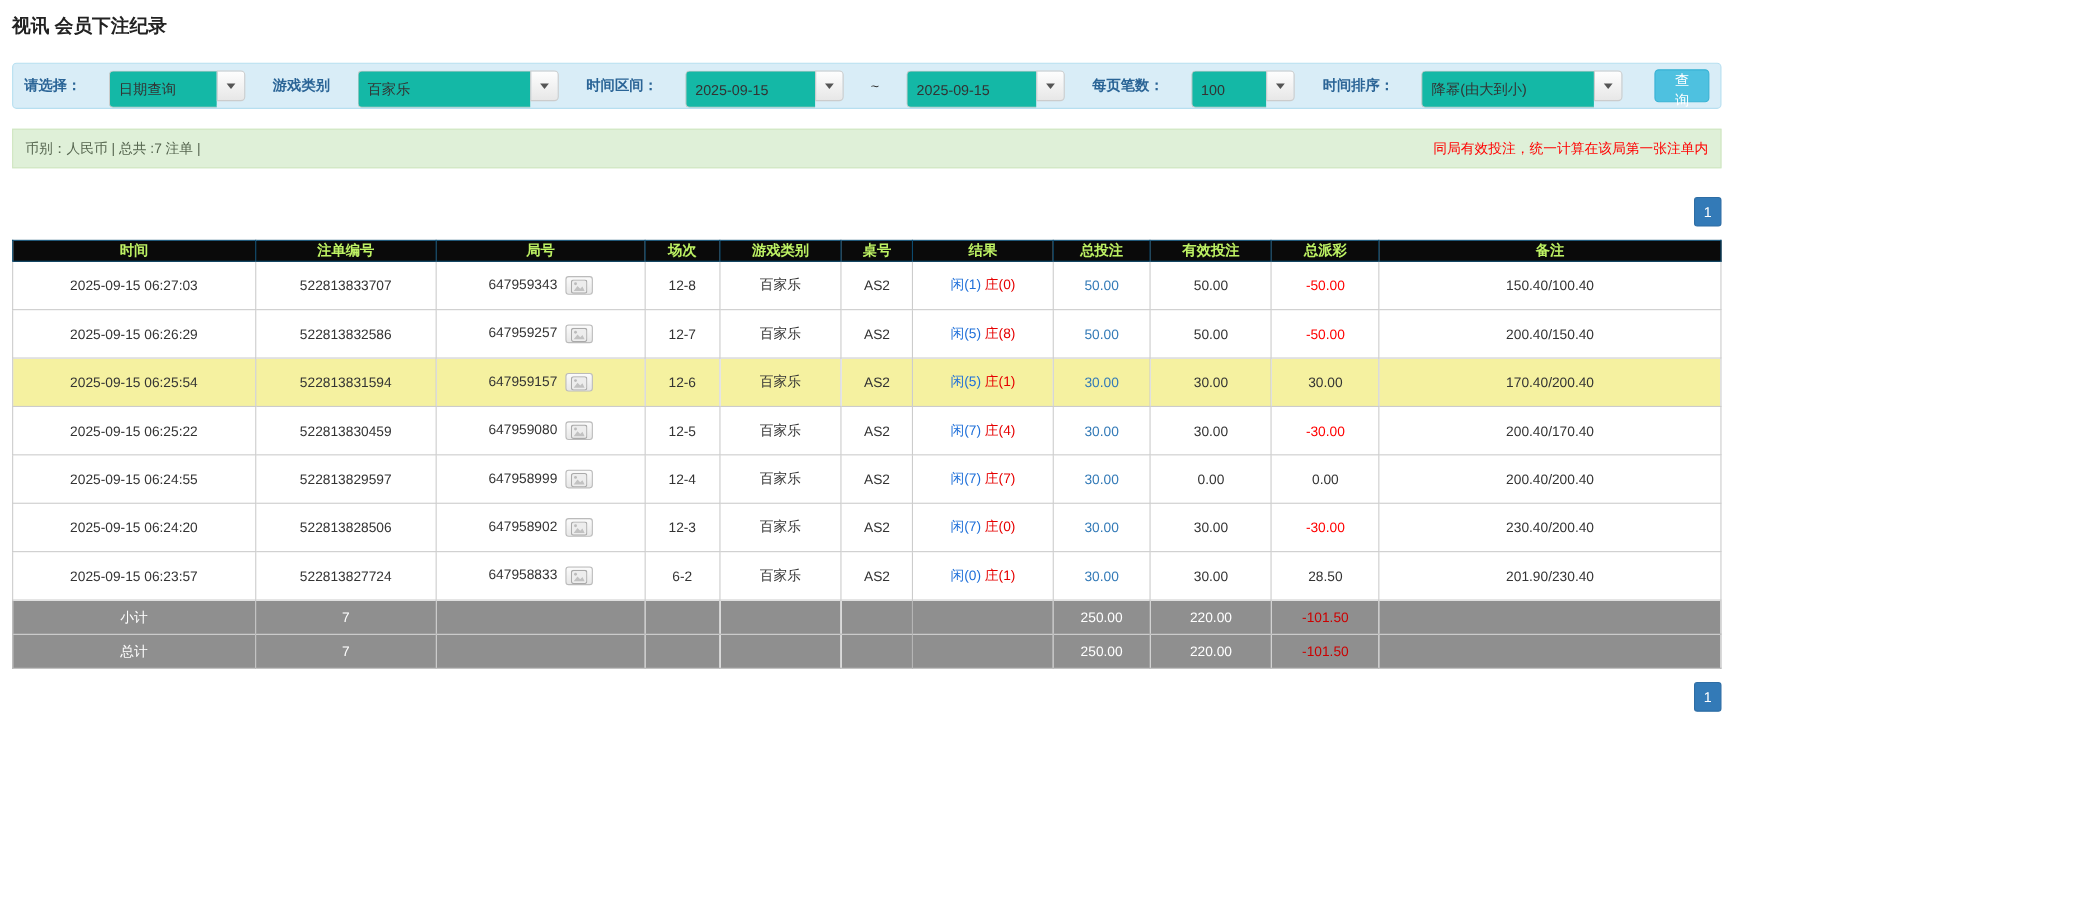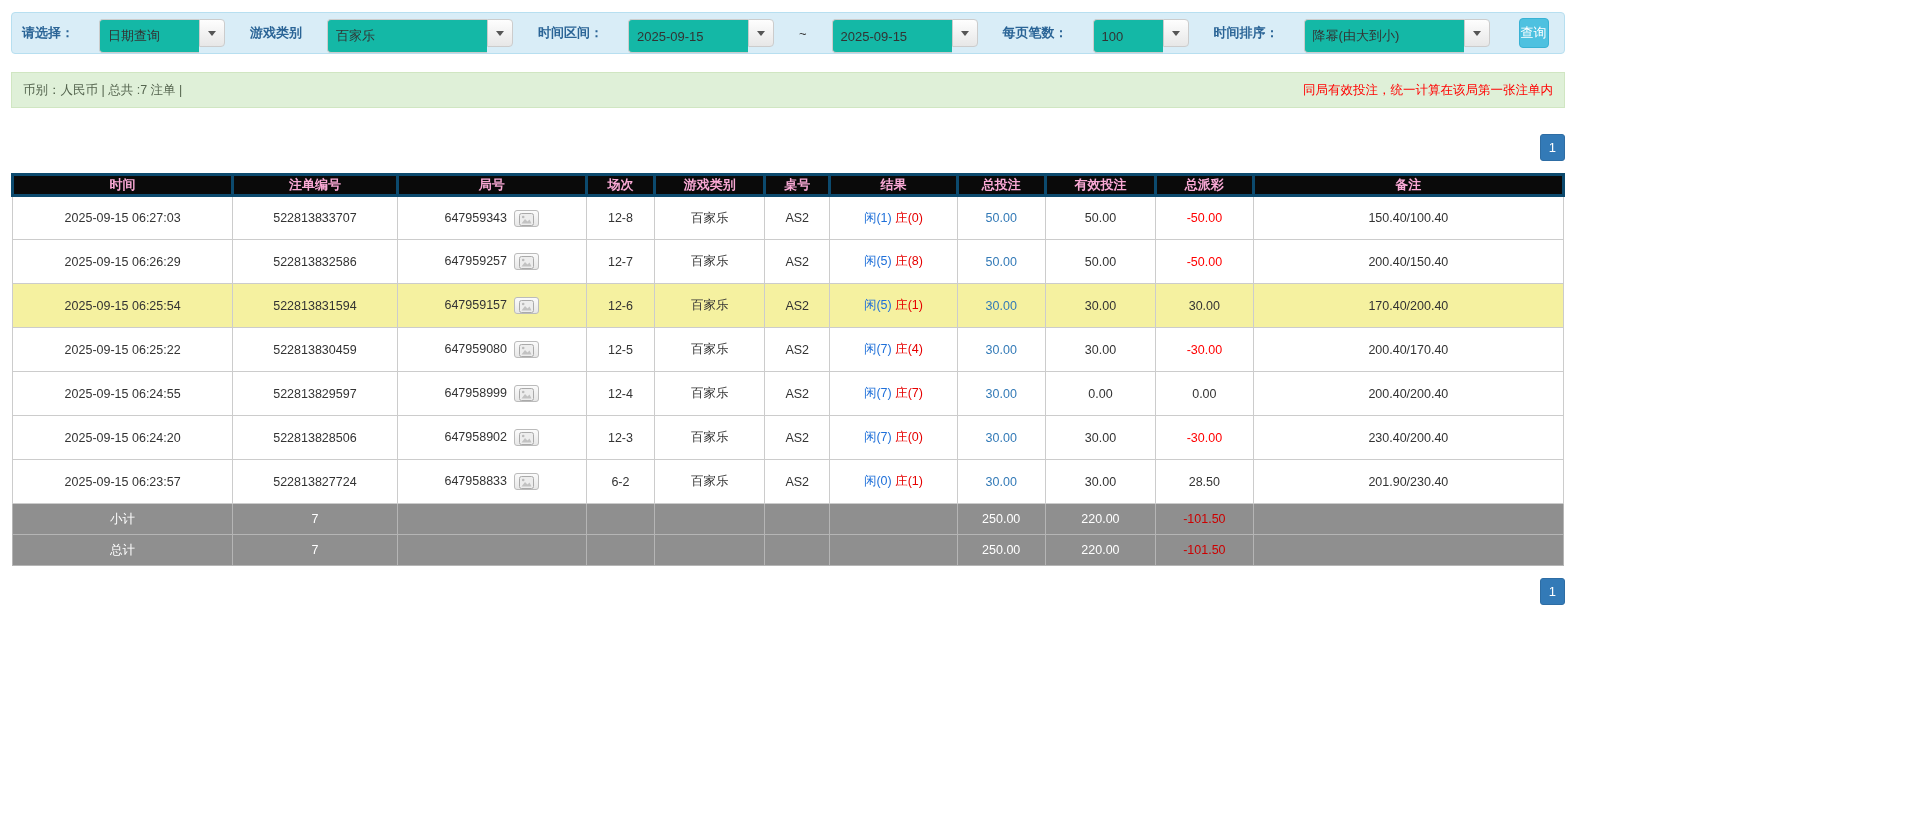--- a/index.html
+++ b/index.html
@@ -39,22 +39,22 @@
     background: linear-gradient(#fefefe, #e7e7e7);
     display: flex; align-items: center; justify-content: center; cursor: pointer;
   }
   .caret {
     width: 0; height: 0;
     border-left: 4px solid transparent; border-right: 4px solid transparent;
     border-top: 5px solid #555;
   }
   .btn-search {
     background: #4ec1e0; border: 1px solid #38b2d4; color: #fff;
-    font-size: 13px; height: 30px; padding: 0 1px; border-radius: 4px;
-    cursor: pointer; margin-left: 4px; text-align: right;
+    font-size: 13px; height: 30px; padding: 0 11px; border-radius: 4px;
+    cursor: pointer; margin-left: 4px;
   }
 
   
   .info-bar {
     margin-top: 18px;
     background: #dff0d8; border: 1px solid #d0e6c2; border-radius: 0;
     height: 36px; display: flex; align-items: center; justify-content: space-between;
     padding: 0 11px; font-size: 12.5px;
   }
   .info-left { color: #55654f; }
@@ -66,42 +66,43 @@
   .pager.bottom { margin: 12px 0 20px; }
   .page-btn {
     min-width: 24px; height: 27px; padding: 0 8px;
     background: #337ab7; border: 1px solid #2e6da4; color: #fff;
     border-radius: 3px; font-size: 13px; cursor: pointer;
   }
 
   
   table { width: 100%; border-collapse: collapse; font-size: 12.5px; color: #333; table-layout: fixed; }
   th {
-    background: #0a0a0a; color: #f9a8d4; font-weight: bold;
-    height: 17px; border: 3px solid #0c4a6e; font-size: 13px; text-align: center;
+    background: #0a0a0a; color: #bef264; font-weight: bold;
+    height: 17px; border: 1px solid #0c4a6e; font-size: 13px; text-align: center;
   }
   td { border: 1px solid #ccc; text-align: center; height: 44px; padding: 2px 4px; background: #fff; overflow: hidden; }
   tr.hl td { background: #f5f1a0; }
   .player { color: #1e6fd9; }
   .banker { color: #e60000; }
   .bet-link { color: #337ab7; cursor: pointer; text-decoration: none; }
   td.neg, .neg { color: #f00; }
   tr.foot td { background: #8f8f8f; color: #fff; height: 31px; border: 1px solid #b5b5b5; font-size: 12.5px; }
   tr.foot td.neg { color: #cc0000; }
   .icon-btn {
     margin-left: 7px; background: linear-gradient(#fbfbfb, #e7e7e7);
     border: 1px solid #bbb; border-radius: 3px; padding: 2px 4px 0 4px;
     vertical-align: middle; cursor: pointer; line-height: 0;
   }
 </style>
 </head>
 <body>
 
 <div class="container">
 
+  <h1 class="page-title">视讯 会员下注纪录</h1>
 
   <div class="filter-bar">
     <span class="flabel">请选择：</span>
     <div class="combo" style="width:126px">
       <input type="text" value="日期查询" style="">
       <span class="dd">
           <span class="caret"></span>
         </span>
     </div>
 

